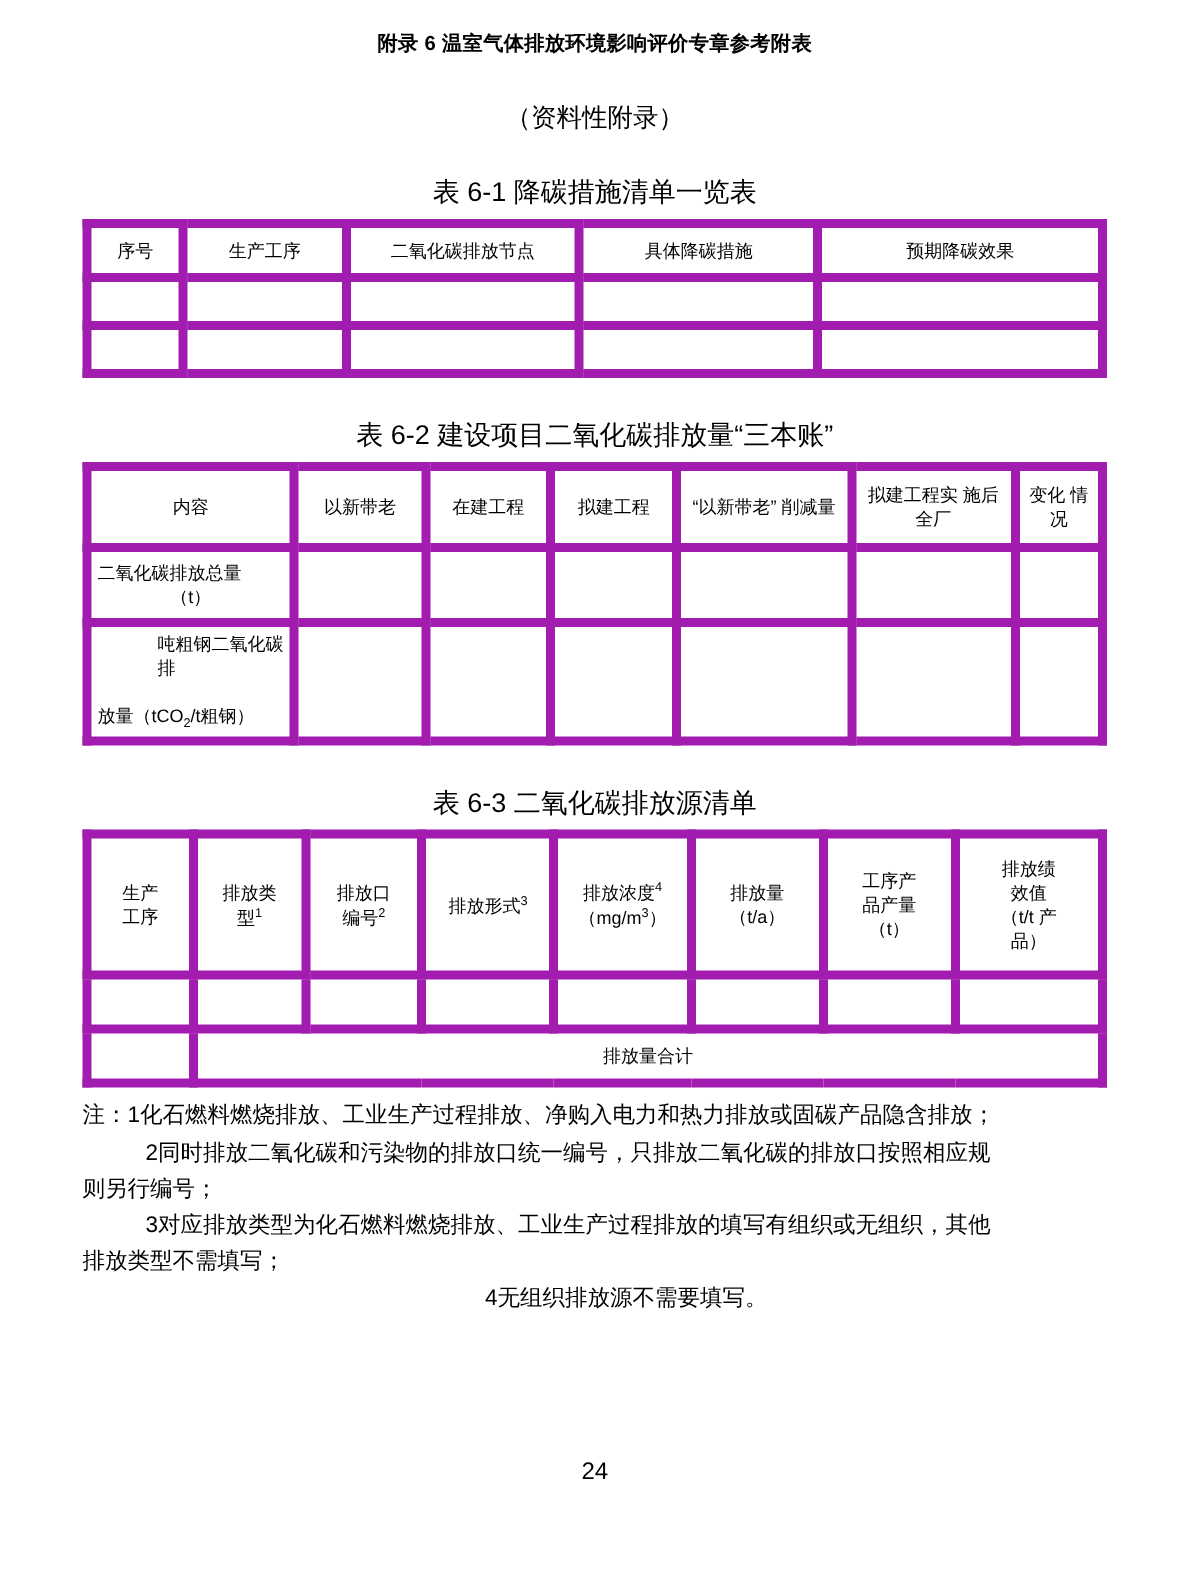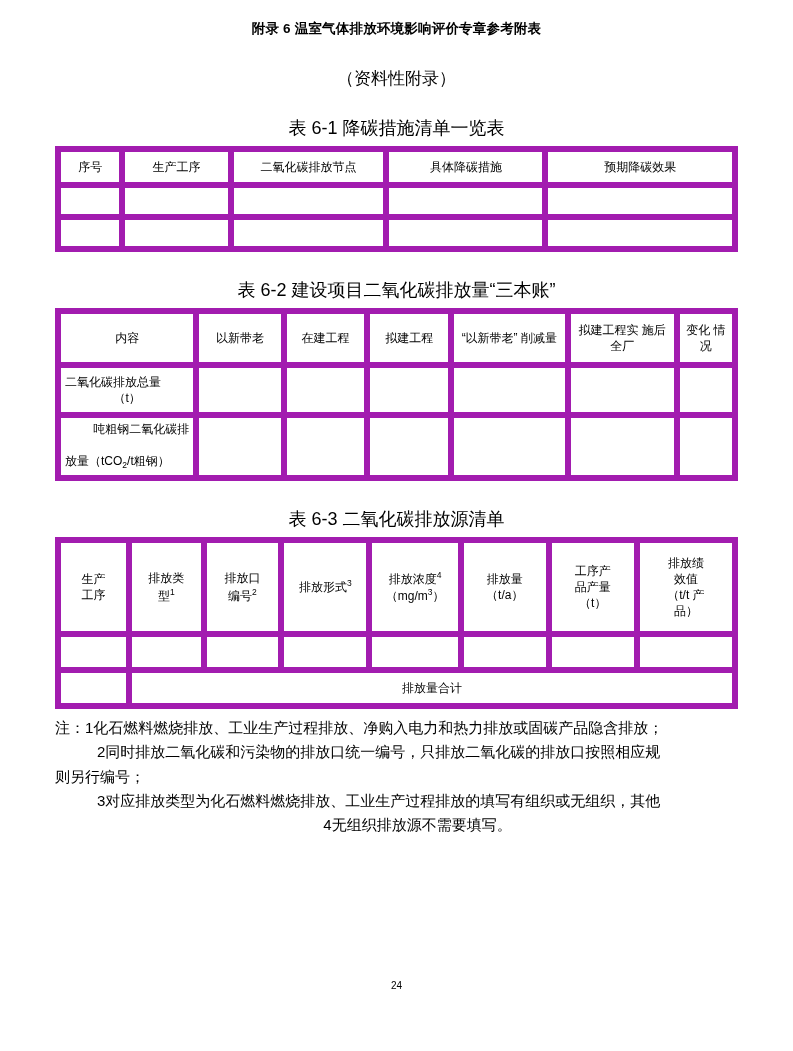--- a/index.html
+++ b/index.html
@@ -89,21 +89,21 @@
     text-indent: 0;
   }
   .notes p.indent { text-indent: 0; }
   .page-number {
     position: absolute;
     bottom: 60px;
     left: 0;
     width: 100%;
     text-align: center;
     font-family: "Liberation Sans", sans-serif;
-    font-size: 10px;
+    font-size: 16px;
   }
   .nowrap { white-space: nowrap; }
 </style>
 </head>
 <body>
 
 <div class="page">
 
   <div class="doc-title">附录 6  温室气体排放环境影响评价专章参考附表</div>
 
@@ -184,21 +184,21 @@
         </td>
         <td></td>
         <td></td>
         <td></td>
         <td></td>
         <td></td>
         <td></td>
       </tr>
       <tr>
         <td class="rowhead left">
-          <span class="l1" style="text-align:right;">吨粗钢二氧化碳排</span>
+          <span class="l1" style="text-align:left;margin-left:40px;">吨粗钢二氧化碳排</span>
           <span class="l2" style="text-align:left;margin-top:16px;">放量（tCO<span class="sub">2</span>/t粗钢）</span>
         </td>
         <td></td>
         <td></td>
         <td></td>
         <td></td>
         <td></td>
         <td></td>
       </tr>
     </tbody>
@@ -270,17 +270,18 @@
         <td class="blank" colspan="7">排放量合计</td>
       </tr>
     </tbody>
   </table>
 
   <div class="notes">
     <p><span>注：</span><span>1化石燃料燃烧排放、工业生产过程排放、净购入电力和热力排放或固碳产品隐含排放；</span></p>
     <p class="indent" style="padding-left:42px;"><span>2同时排放二氧化碳和污染物的排放口统一编号，只排放二氧化碳的排放口按照相应规</span></p>
     <p><span>则另行编号；</span></p>
     <p class="indent" style="padding-left:42px;"><span>3对应排放类型为化石燃料燃烧排放、工业生产过程排放的填写有组织或无组织，其他</span></p>
+    <p><span>排放类型不需填写；</span></p>
     <p class="indent" style="padding-left:42px;text-align:center;"><span>4无组织排放源不需要填写。</span></p>
   </div>
 
   <div class="page-number">24</div>
 </div>
 
 </body></html>

